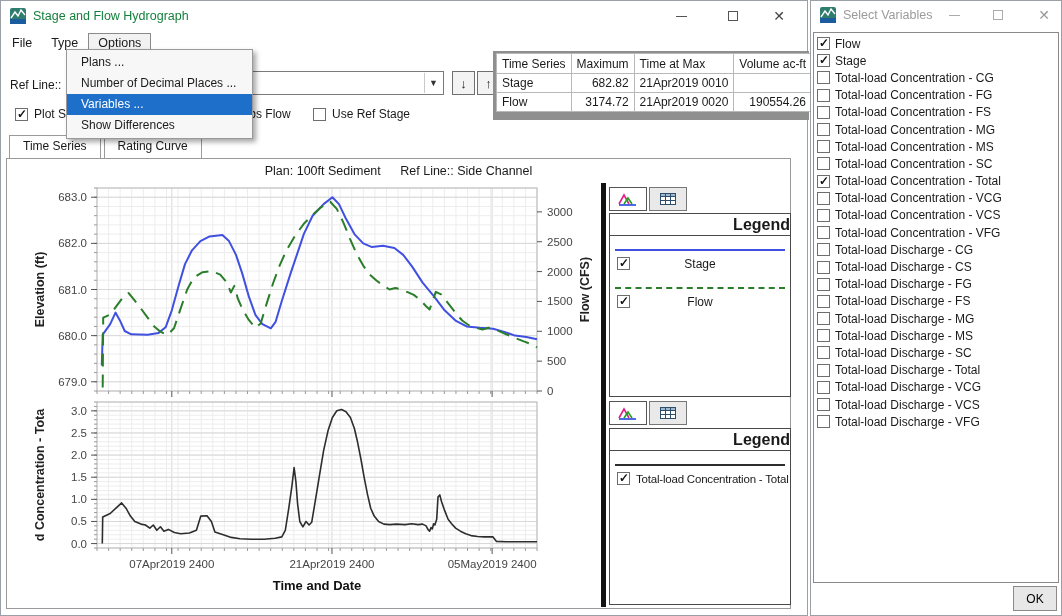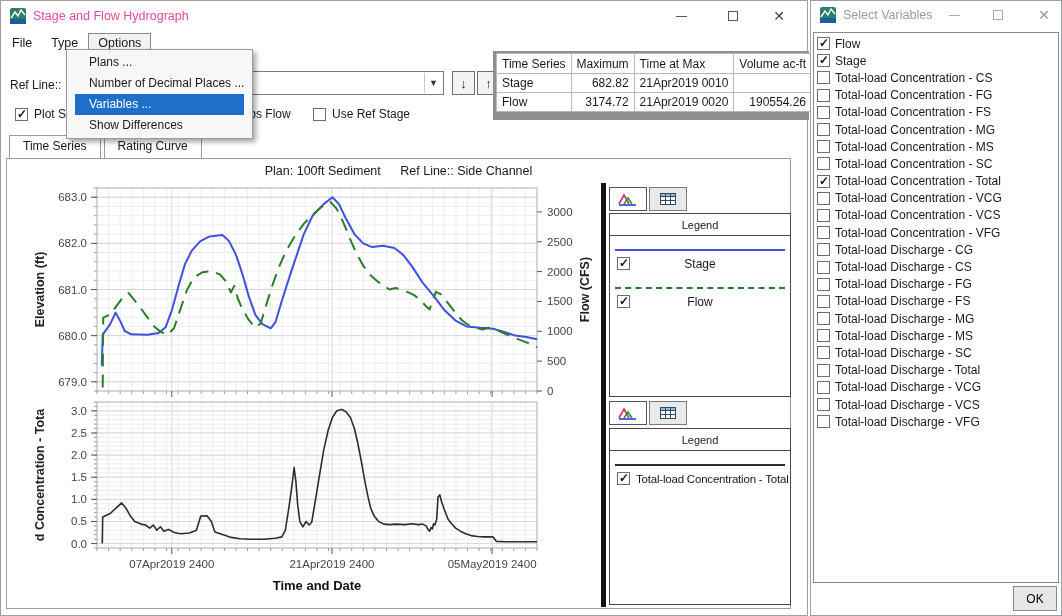--- a/index.html
+++ b/index.html
@@ -4,21 +4,21 @@
 <style>
   * { box-sizing: border-box; margin: 0; padding: 0; }
   body { margin: 0; background: #fff; }
   #stage { position: relative; width: 1062px; height: 616px; background: #ffffff;
            font-family: "Liberation Sans", sans-serif; color: #1a1a1a; overflow: hidden; }
   .win { position: absolute; background: #fff; border: 1px solid #9aa0a6; }
 
   
   #main-win { left: 0; top: 0; width: 808px; height: 616px; }
   .titlebar { position: absolute; left: 0; top: 0; right: 0; height: 30px; display: flex; align-items: center; padding-left: 9px; gap: 7px; background: #fff; }
-  .title-text { font-size: 12.5px; color: #ec4899; }
+  .title-text { font-size: 12.5px; color: #15803d; }
   .wctl { position: absolute; top: 0; height: 30px; display: flex; align-items: center; justify-content: center; width: 40px; color: #444; font-size: 13px; }
   .min-bar { width: 11px; height: 1px; background: #555; display: inline-block; }
   .max-box { width: 10px; height: 10px; border: 1px solid #555; display: inline-block; }
   .close-x { font-size: 14px; color: #444; }
 
   .menubar { position: absolute; left: 2px; top: 31px; height: 22px; display: flex; align-items: center; font-size: 12.5px; }
   .mbar-item { padding: 2px 9px; margin-right: 1px; }
   .mbar-item.open { border: 1px solid #8a8a8a; background: #f2f2f2; }
 
   .lbl { font-size: 12px; color: #1a1a1a; }
@@ -50,29 +50,29 @@
   #plot-header { position: absolute; left: 0; top: 5px; width: 100%; text-align: center; font-size: 12.5px; color: #1a1a1a; }
   #plot-header span { margin: 0 8px; }
   #plot-svg { position: absolute; left: 0; top: 0; }
 
   
   #legend-divider { position: absolute; left: 600px; top: 182px; width: 5px; height: 424px; background: #121212; }
   .ltabs { position: absolute; display: flex; gap: 2px; }
   .ltab { width: 38px; height: 24px; border: 1px solid #777; background: #e9e9e9; display: flex; align-items: center; justify-content: center; }
   .ltab.active { background: #fff; border-color: #555; }
   .lbox { position: absolute; border: 1px solid #4a4a4a; background: #fff; }
-  .lhead { height: 22px; line-height: 22px; text-align: center; font-weight: normal; font-size: 11px; border-bottom: 1px solid #4a4a4a; }
+  .lhead { height: 22px; line-height: 22px; text-align: right; font-weight: bold; font-size: 16px; border-bottom: 1px solid #4a4a4a; }
   .lsample { height: 0; margin: 13px 5px 0 5px; }
   .lentry { position: relative; height: 18px; margin-top: 5px; }
   .lentry .cb { position: absolute; left: 7px; top: 1px; }
   .lentry .llabel { display: block; text-align: center; font-size: 12px; line-height: 17px; }
   .lentry.single .llabel { text-align: left; padding-left: 26px; font-size: 11.5px; letter-spacing: -0.2px; white-space: nowrap; }
 
   
-  #options-popup { position: absolute; left: 65px; top: 48px; width: 187px; background: #f7f7f7; border: 1px solid #999; box-shadow: 3px 3px 5px rgba(0,0,0,0.35); z-index: 60; padding: 2px 8px; }
+  #options-popup { position: absolute; left: 65px; top: 48px; width: 187px; background: #f7f7f7; border: 1px solid #999; box-shadow: 3px 3px 5px rgba(0,0,0,0.35); z-index: 60; padding: 2px 0; }
   .mitem { height: 21px; line-height: 21px; padding-left: 14px; font-size: 12px; color: #1b1b1b; white-space: nowrap; }
 
   
   #selvars-win { left: 810px; top: 0; width: 252px; height: 616px; }
   #selvars-win .titlebar { height: 28px; }
   #selvars-title { color: #9b9b9b; font-size: 12.5px; }
   .sv-ctl { position: absolute; top: 0; height: 28px; width: 30px; display: flex; align-items: center; justify-content: center; color: #a9a9a9; }
   #sv-list { position: absolute; left: 2px; top: 31px; width: 246px; height: 551px; border: 1px solid #8a8a8a; background: #fff; padding: 2px 0 0 3px; overflow: hidden; }
   .sv-item { height: 17.2px; display: flex; align-items: center; gap: 5px; font-size: 12px; white-space: nowrap; }
   #ok-btn { position: absolute; right: 4px; bottom: 4px; width: 44px; height: 25px; border: 1px solid #8a8a8a; background: #e7e7e7; font-size: 12px; font-family: "Liberation Sans", sans-serif; }
@@ -617,21 +617,21 @@
         <div class="sv-item">
           <span class="cb checked"></span>
           <span>Flow</span>
         </div>
         <div class="sv-item">
           <span class="cb checked"></span>
           <span>Stage</span>
         </div>
         <div class="sv-item">
           <span class="cb"></span>
-          <span>Total-load Concentration - CS</span>
+          <span>Total-load Concentration - CG</span>
         </div>
         <div class="sv-item">
           <span class="cb"></span>
           <span>Total-load Concentration - FG</span>
         </div>
         <div class="sv-item">
           <span class="cb"></span>
           <span>Total-load Concentration - FS</span>
         </div>
         <div class="sv-item">

